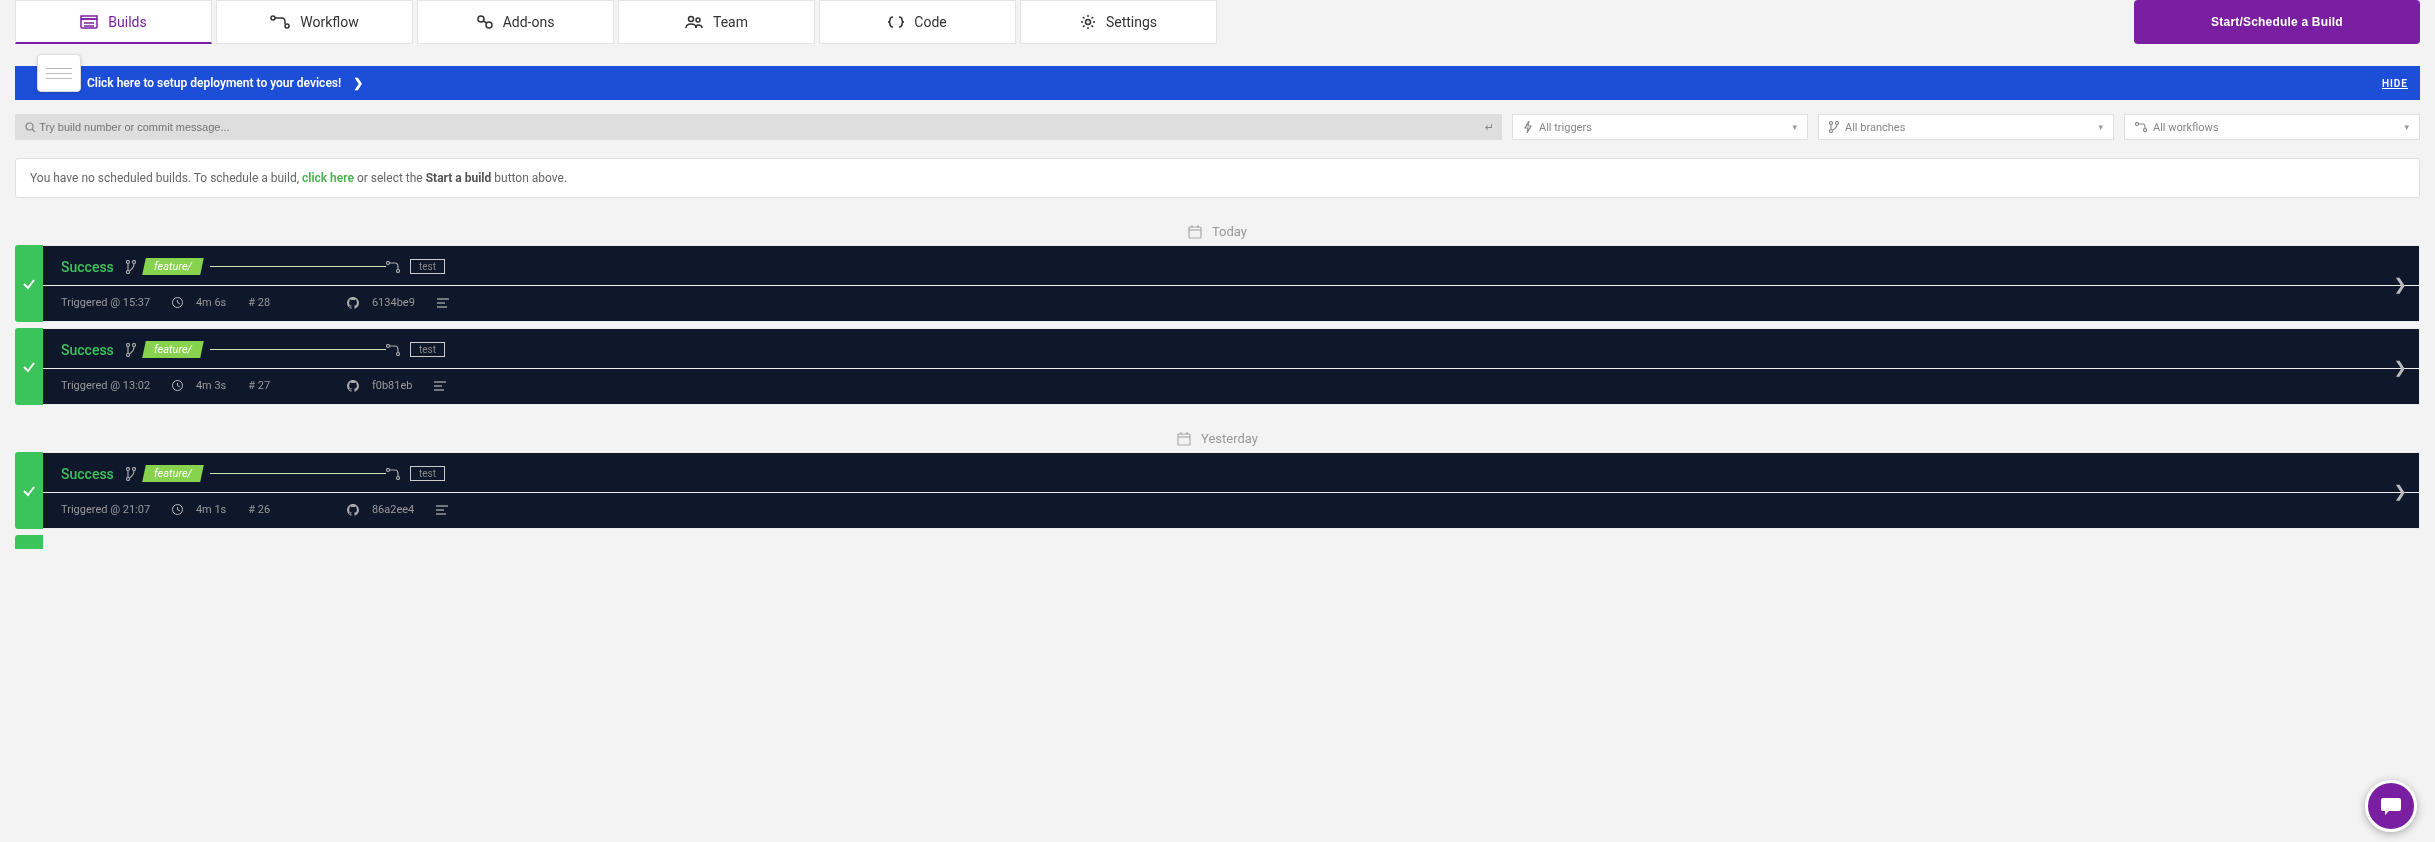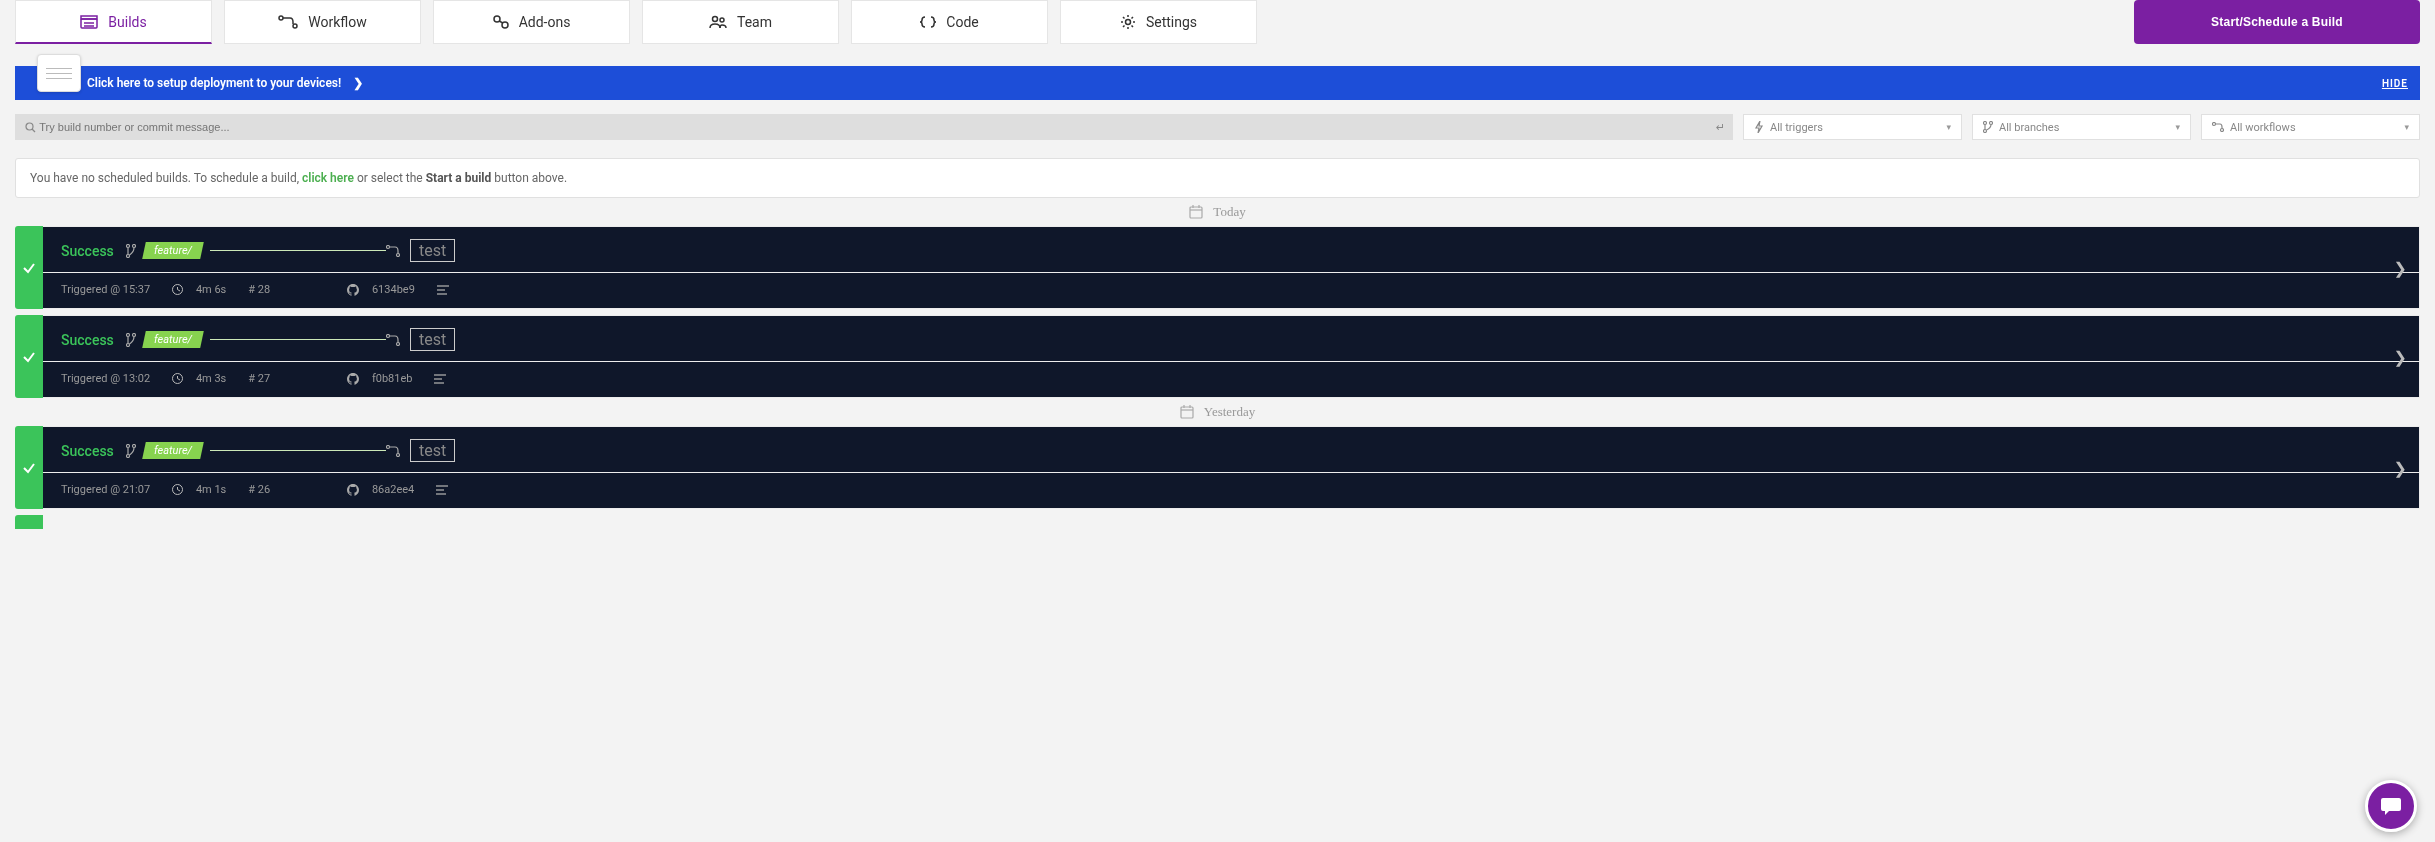--- a/index.html
+++ b/index.html
@@ -7,21 +7,21 @@
   font-family: -apple-system, BlinkMacSystemFont, "Segoe UI", Roboto, Helvetica, Arial, sans-serif;
   background: #f3f3f3;
   width: 2435px;
   font-size: 13px;
   color: #777;
 }
 
 
 .tabs-row {
   display: flex;
-  gap: 12px;
+  gap: 4px;
   background: #f3f3f3;
   padding: 0 15px 0 15px;
 }
 .tab {
   flex: 0 0 auto;
   width: 197px;
   height: 44px;
   background: #fff;
   border: 1px solid #e5e5e5;
   display: flex;
@@ -118,21 +118,21 @@
   font-size: 11px;
   color: #888;
 }
 .search-box .enter-icon {
   position: absolute;
   right: 8px;
   color: #888;
   font-size: 11px;
 }
 .filter-dropdown {
-  width: 219px;
+  width: 296px;
   height: 26px;
   background: #fff;
   border: 1px solid #e0e0e0;
   display: flex;
   align-items: center;
   padding: 0 10px;
   font-size: 11px;
   color: #888;
   cursor: pointer;
   position: relative;
@@ -157,24 +157,23 @@
 }
 .notice .link { color: #4caf50; font-weight: 600; cursor: pointer; }
 .notice .bold { font-weight: 700; color: #555; }
 
 
 .day-sep {
   display: flex;
   align-items: center;
   justify-content: center;
   gap: 10px;
-  margin: 6px 15px 6px 15px;
+  margin: 26px 15px 6px 15px;
   font-size: 13px;
   color: #999;
-  font-family: Liberation Serif, serif;
 }
 .day-sep svg { stroke: #aaa; }
 
 
 .build-row {
   display: flex;
   margin: 6px 15px 0 15px;
 }
 .status-bar {
   width: 28px;
@@ -229,21 +228,21 @@
   background: #cce8b8;
 }
 .wf-wrap {
   display: flex;
   align-items: center;
   gap: 10px;
 }
 .wf-tag {
   border: 1px solid #ccc;
   padding: 1px 8px;
-  font-size: 16px;
+  font-size: 10px;
   color: #888;
 }
 .build-bottom {
   display: flex;
   align-items: center;
   padding: 10px 18px 12px 18px;
   gap: 22px;
   font-size: 11px;
   color: #999;
 }

